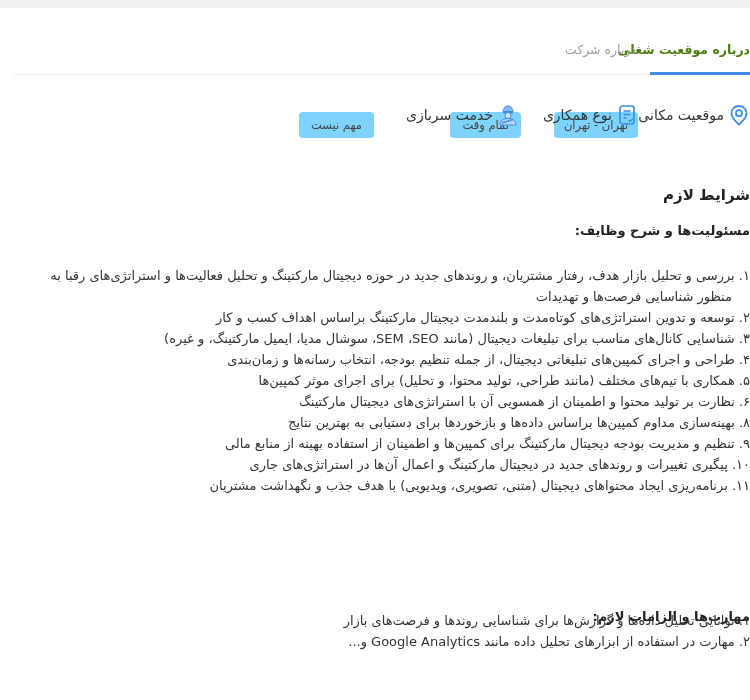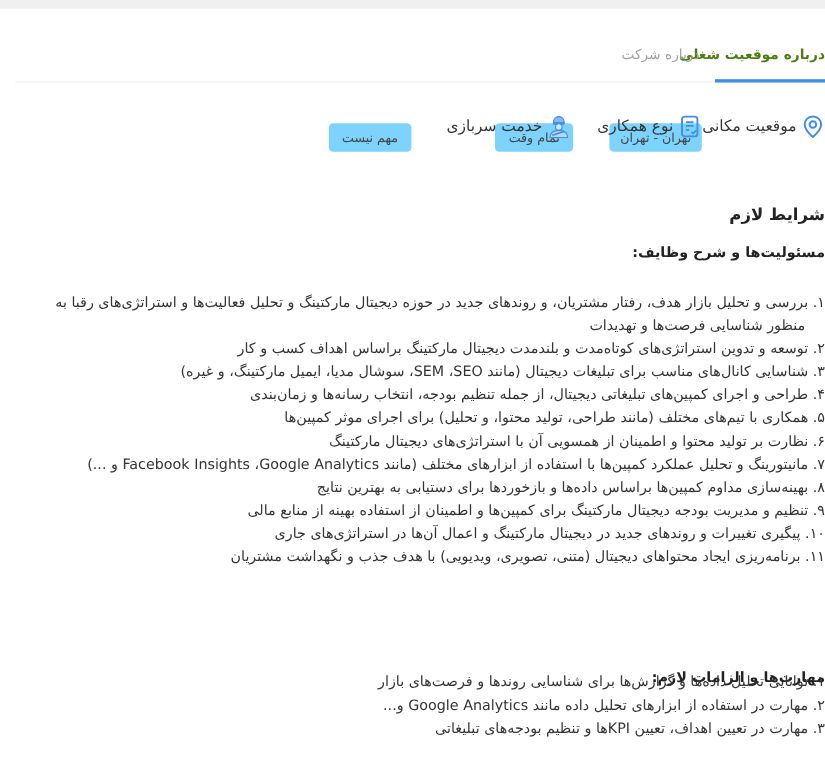--- a/index.html
+++ b/index.html
@@ -99,26 +99,24 @@
 
 <div class="sub-title st1">مسئولیت‌ها و شرح وظایف:</div>
 
 <ol class="list list1">
   <li class="wrap">۱. بررسی و تحلیل بازار هدف، رفتار مشتریان، و روندهای جدید در حوزه دیجیتال مارکتینگ و تحلیل فعالیت‌ها و استراتژی‌های رقبا به منظور شناسایی فرصت‌ها و تهدیدات</li>
   <li>۲. توسعه و تدوین استراتژی‌های کوتاه‌مدت و بلندمدت دیجیتال مارکتینگ براساس اهداف کسب و کار</li>
   <li>۳. شناسایی کانال‌های مناسب برای تبلیغات دیجیتال (مانند SEM ،SEO، سوشال مدیا، ایمیل مارکتینگ، و غیره)</li>
   <li>۴. طراحی و اجرای کمپین‌های تبلیغاتی دیجیتال، از جمله تنظیم بودجه، انتخاب رسانه‌ها و زمان‌بندی</li>
   <li>۵. همکاری با تیم‌های مختلف (مانند طراحی، تولید محتوا، و تحلیل) برای اجرای موثر کمپین‌ها</li>
   <li>۶. نظارت بر تولید محتوا و اطمینان از همسویی آن با استراتژی‌های دیجیتال مارکتینگ</li>
-  <li>۷. مانیتورینگ و تحلیل عملکرد کمپین‌ها با استفاده از ابزارهای مختلف (مانند Facebook Insights ،Google Analytics و ...)</li>
   <li>۸. بهینه‌سازی مداوم کمپین‌ها براساس داده‌ها و بازخوردها برای دستیابی به بهترین نتایج</li>
   <li>۹. تنظیم و مدیریت بودجه دیجیتال مارکتینگ برای کمپین‌ها و اطمینان از استفاده بهینه از منابع مالی</li>
   <li>۱۰. پیگیری تغییرات و روندهای جدید در دیجیتال مارکتینگ و اعمال آن‌ها در استراتژی‌های جاری</li>
   <li>۱۱. برنامه‌ریزی ایجاد محتواهای دیجیتال (متنی، تصویری، ویدیویی) با هدف جذب و نگهداشت مشتریان</li>
 </ol>
 
 <div class="sub-title st2">مهارت‌ها و الزامات لازم:</div>
 
 <ol class="list list2" style="top:610px;">
   <li>۱. توانایی تحلیل داده‌ها و گزارش‌ها برای شناسایی روندها و فرصت‌های بازار</li>
   <li>۲. مهارت در استفاده از ابزارهای تحلیل داده مانند Google Analytics و...</li>
-  <li>۳. مهارت در تعیین اهداف، تعیین KPIها و تنظیم بودجه‌های تبلیغاتی</li>
 </ol>
 
 </body></html>

